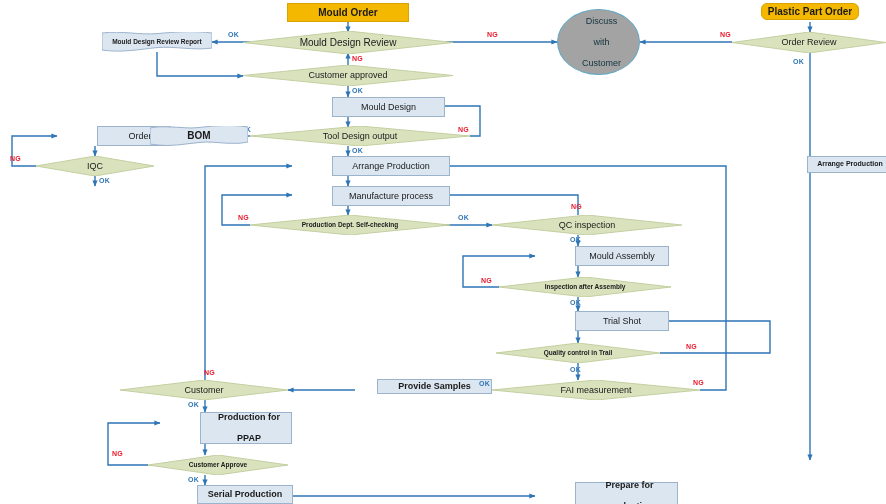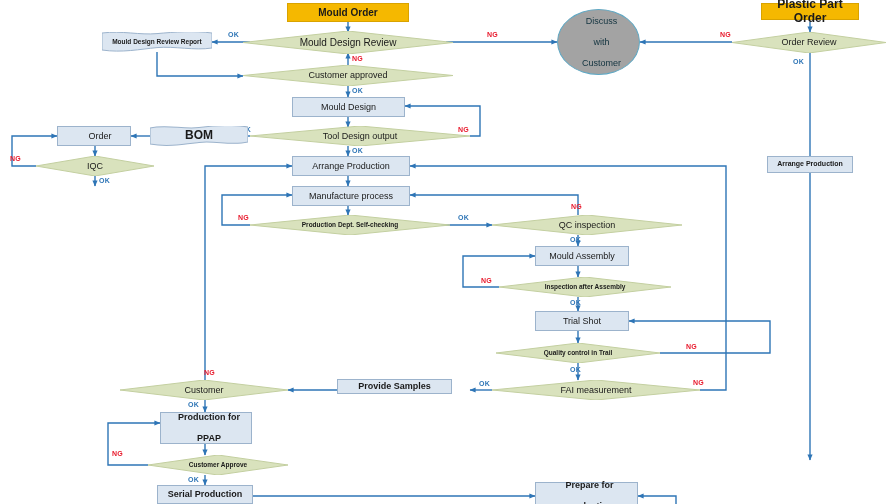--- a/index.html
+++ b/index.html
@@ -13,21 +13,21 @@
   }
   #chart-root{position:absolute;left:0;top:0;width:886px;height:504px;}
   svg#flow{position:absolute;left:0;top:0;width:886px;height:504px;display:block;}
 
   .node{position:absolute;box-sizing:border-box;display:flex;align-items:center;
         justify-content:flex-end;text-align:center;line-height:1.15;}
   .node span{display:block;width:100%;padding:0 3px;}
 
   
   .proc{
-    background:#dce6f1;border:1px solid #9cb3cc;color:#1a1a1a;
+    background:#dce6f1;border:1px solid #9cb3cc;color:#1a1a1a;margin-left:40px;
   }
   
   .start{
     background:#f5b800;border:1px solid #d9a300;color:#1a1a1a;font-weight:bold;
   }
   
   .circ{
     background:#a3a3a3;border:1px solid #5fa8c4;border-radius:50%;color:#12333f;
   }
   
@@ -35,21 +35,21 @@
   .docshape .doclabel{position:relative;z-index:2;}
   .docshape svg.docbg{position:absolute;left:0;top:0;width:100%;height:100%;z-index:1;}
 
   
   .dec{background:transparent;border:none;color:#1a1a1a;}
   .dec svg.decbg{position:absolute;left:0;top:0;width:100%;height:100%;z-index:1;}
   .dec span{position:relative;z-index:2;}
 
   .t10{font-size:10px;}
   .t9{font-size:9px;}
-  .t8{font-size:12px;}
+  .t8{font-size:10px;border-radius:6px;}
   .t7{font-size:7px;}
   .t65{font-size:6.5px;}
   .b{font-weight:bold;}
 
   .edgelabel{position:absolute;font-size:7px;font-weight:bold;letter-spacing:.2px;}
   .lbl-ok{color:#2e75b6;}
   .lbl-ng{color:#e8192c;}
 </style>
 </head>
 <body>

